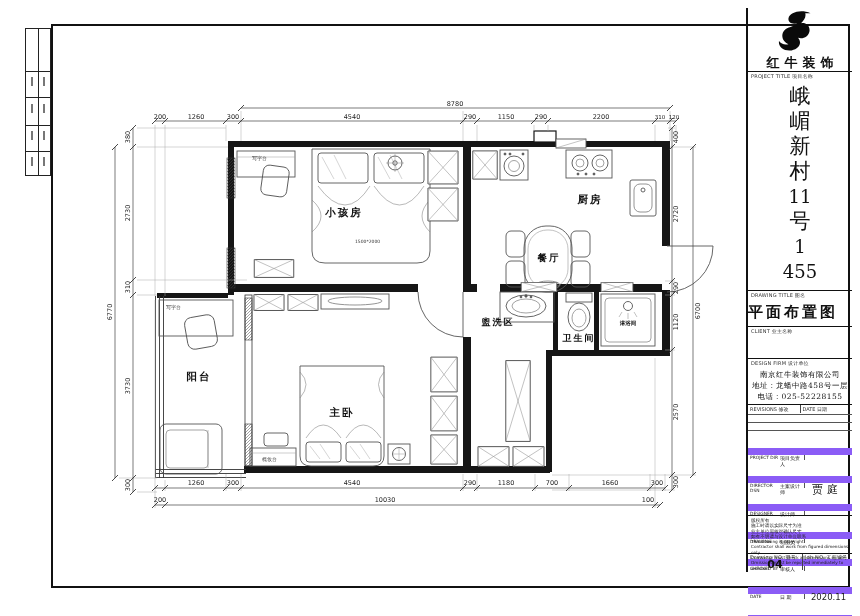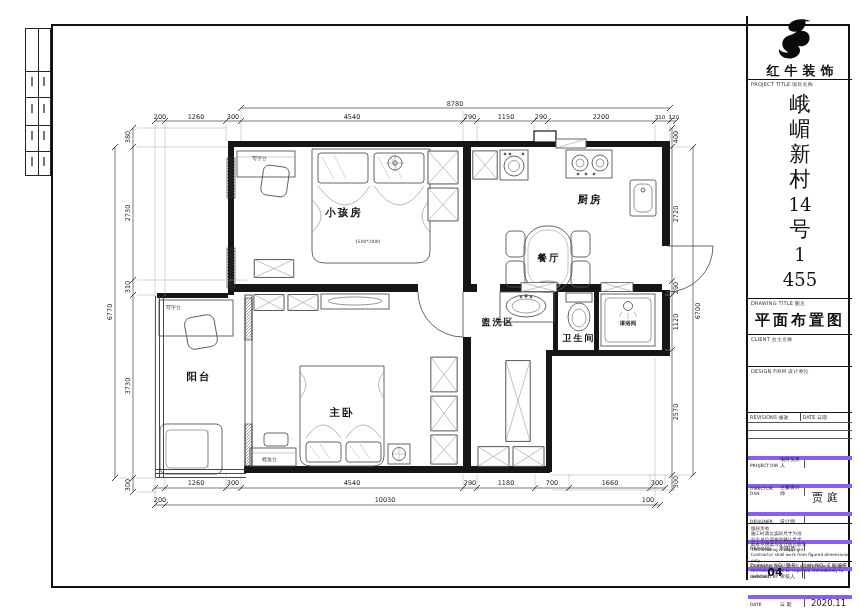--- a/index.html
+++ b/index.html
@@ -7,36 +7,36 @@
          font-family:"DejaVu Sans","Liberation Sans",sans-serif;color:#111;}
   .frame{position:absolute;left:51px;top:24px;width:799px;height:564px;border:2px solid #111;box-sizing:border-box;}
   
   .strip{position:absolute;left:25px;top:28px;width:26px;height:148px;border:1px solid #222;box-sizing:border-box;}
   .strip .v{position:absolute;left:12px;top:0;width:1px;height:100%;background:#222;}
   .strip .h{position:absolute;left:0;width:100%;height:1px;background:#222;}
   .strip .mark{position:absolute;width:2px;height:9px;background:#777;}
   
   svg.plan{position:absolute;left:0;top:0;}
   
-  .tb{position:absolute;left:746px;top:16px;width:106px;height:564px;border-left:2px solid #111;box-sizing:border-box;
+  .tb{position:absolute;left:746px;top:8px;width:106px;height:564px;border-left:2px solid #111;box-sizing:border-box;
       font-family:"DejaVu Serif","Liberation Serif",serif;}
   .tb .sec{position:absolute;left:0;width:100%;box-sizing:border-box;}
   .tb .lab{font-size:5px;color:#333;font-family:"DejaVu Sans","Liberation Sans",sans-serif;letter-spacing:0.2px;}
   .brand{font-size:13px;letter-spacing:5px;text-align:center;padding-left:5px;font-weight:600;}
   .pname{display:flex;flex-direction:column;align-items:center;justify-content:space-between;height:198px;}
   .pname span{font-size:21px;line-height:23px;}
   .pname span.num{font-size:18px;}
-  .dtitle{font-size:15px;letter-spacing:3px;text-align:center;font-weight:600;}
+  .dtitle{font-size:15px;letter-spacing:3px;font-weight:600;}
   .firm{font-size:7.5px;line-height:11px;text-align:center;letter-spacing:0.5px;}
   .revhead{display:flex;font-size:5px;font-family:"DejaVu Sans",sans-serif;color:#333;}
   .revhead div{flex:1;border-right:1px solid #444;padding:1px 2px;box-sizing:border-box;}
   .revhead div:last-child{border-right:none;}
   .revrow{height:8px;border-top:1px solid #555;}
-  .tbrow{position:relative;height:11.85px;border-top:4px solid #8b5cf6;font-size:4.4px;
-         font-family:"DejaVu Sans",sans-serif;color:#222;display:flex;align-items:flex-end;box-sizing:border-box;margin-top:16px;}
+  .tbrow{position:relative;height:11.85px;border-top:7px solid #8b5cf6;font-size:4.4px;
+         font-family:"DejaVu Sans",sans-serif;color:#222;display:flex;align-items:flex-start;box-sizing:border-box;margin-top:16px;}
   .tbrow .en{width:30px;padding-left:2px;}
   .tbrow .cn{width:24px;font-size:5px;}
   .tbrow .valcell{flex:1;height:100%;border-left:1px solid #555;display:flex;align-items:center;justify-content:center;
          font-size:8.5px;font-family:"DejaVu Sans",sans-serif;}
   .desval{position:absolute;right:2px;top:469px;width:46px;height:24px;display:flex;align-items:center;justify-content:center;
          font-size:11px;letter-spacing:4px;}
   .notes{font-size:4.2px;line-height:5.3px;padding:2px 3px;color:#222;font-family:"DejaVu Sans",sans-serif;}
   .notes .cnl{font-size:4.6px;font-family:"DejaVu Serif",serif;}
   .tbbottom{display:flex;height:17px;border-top:1.5px solid #111;}
   .tbbottom .c1{width:54px;border-right:1px solid #444;position:relative;}
@@ -310,35 +310,40 @@
     <div class="sec brand" style="top:46px">红牛装饰</div>
 
     <div class="sec hr1" style="top:63px"></div>
     <div class="sec lab" style="top:65px;padding-left:3px">PROJECT TITLE  项目名称</div>
 
     <div class="sec pname" style="top:77px">
       <span>峨</span>
       <span>嵋</span>
       <span>新</span>
       <span>村</span>
-      <span class="num">14</span>
+      <span class="num">11</span>
       <span>号</span>
       <span class="num">1</span>
       <span class="num">455</span>
     </div>
 
     <div class="sec hr1" style="top:282px"></div>
     <div class="sec lab" style="top:284px;padding-left:3px">DRAWING TITLE  图名</div>
     <div class="sec dtitle" style="top:295px">平面布置图</div>
 
     <div class="sec hr1" style="top:318px"></div>
     <div class="sec lab" style="top:320px;padding-left:3px">CLIENT  业主名称</div>
 
     <div class="sec hr1" style="top:350px"></div>
     <div class="sec lab" style="top:352px;padding-left:3px">DESIGN FIRM  设计单位</div>
+    <div class="sec firm" style="top:361px">
+      <div>南京红牛装饰有限公司</div>
+      <div>地址：龙蟠中路458号一层</div>
+      <div>电话：025-52228155</div>
+    </div>
 
     <div class="sec hr1" style="top:396px"></div>
     <div class="sec revhead" style="top:397px">
       <div>REVISIONS  修改</div>
       <div>DATE  日期</div>
     </div>
     <div class="sec revrow" style="top:406px"></div>
     <div class="sec revrow" style="top:414px"></div>
     <div class="sec revrow" style="top:422px"></div>
 

